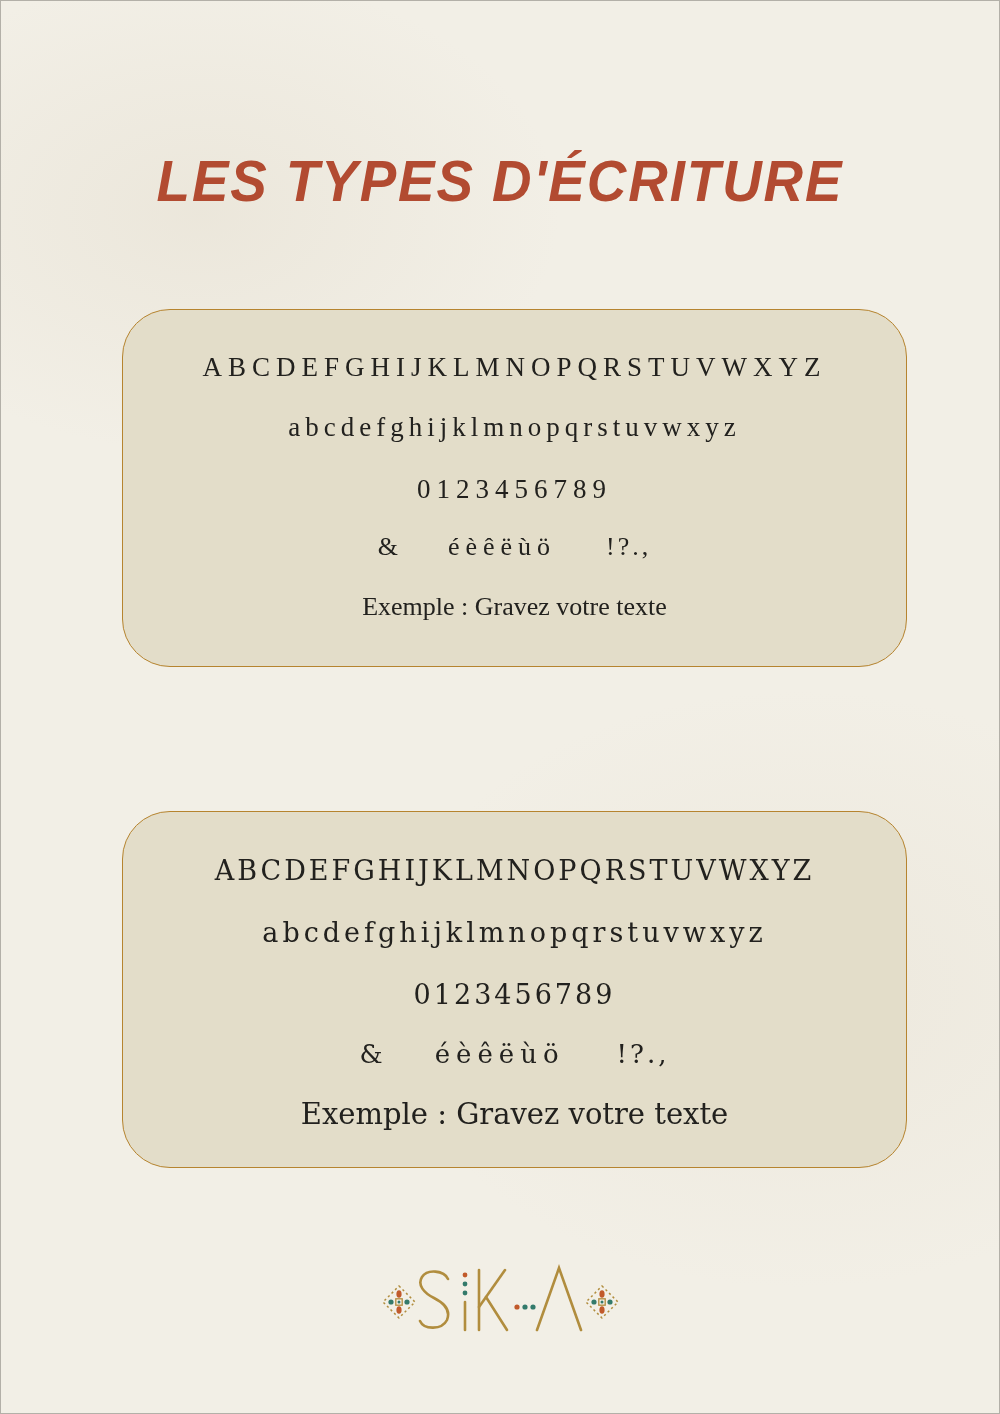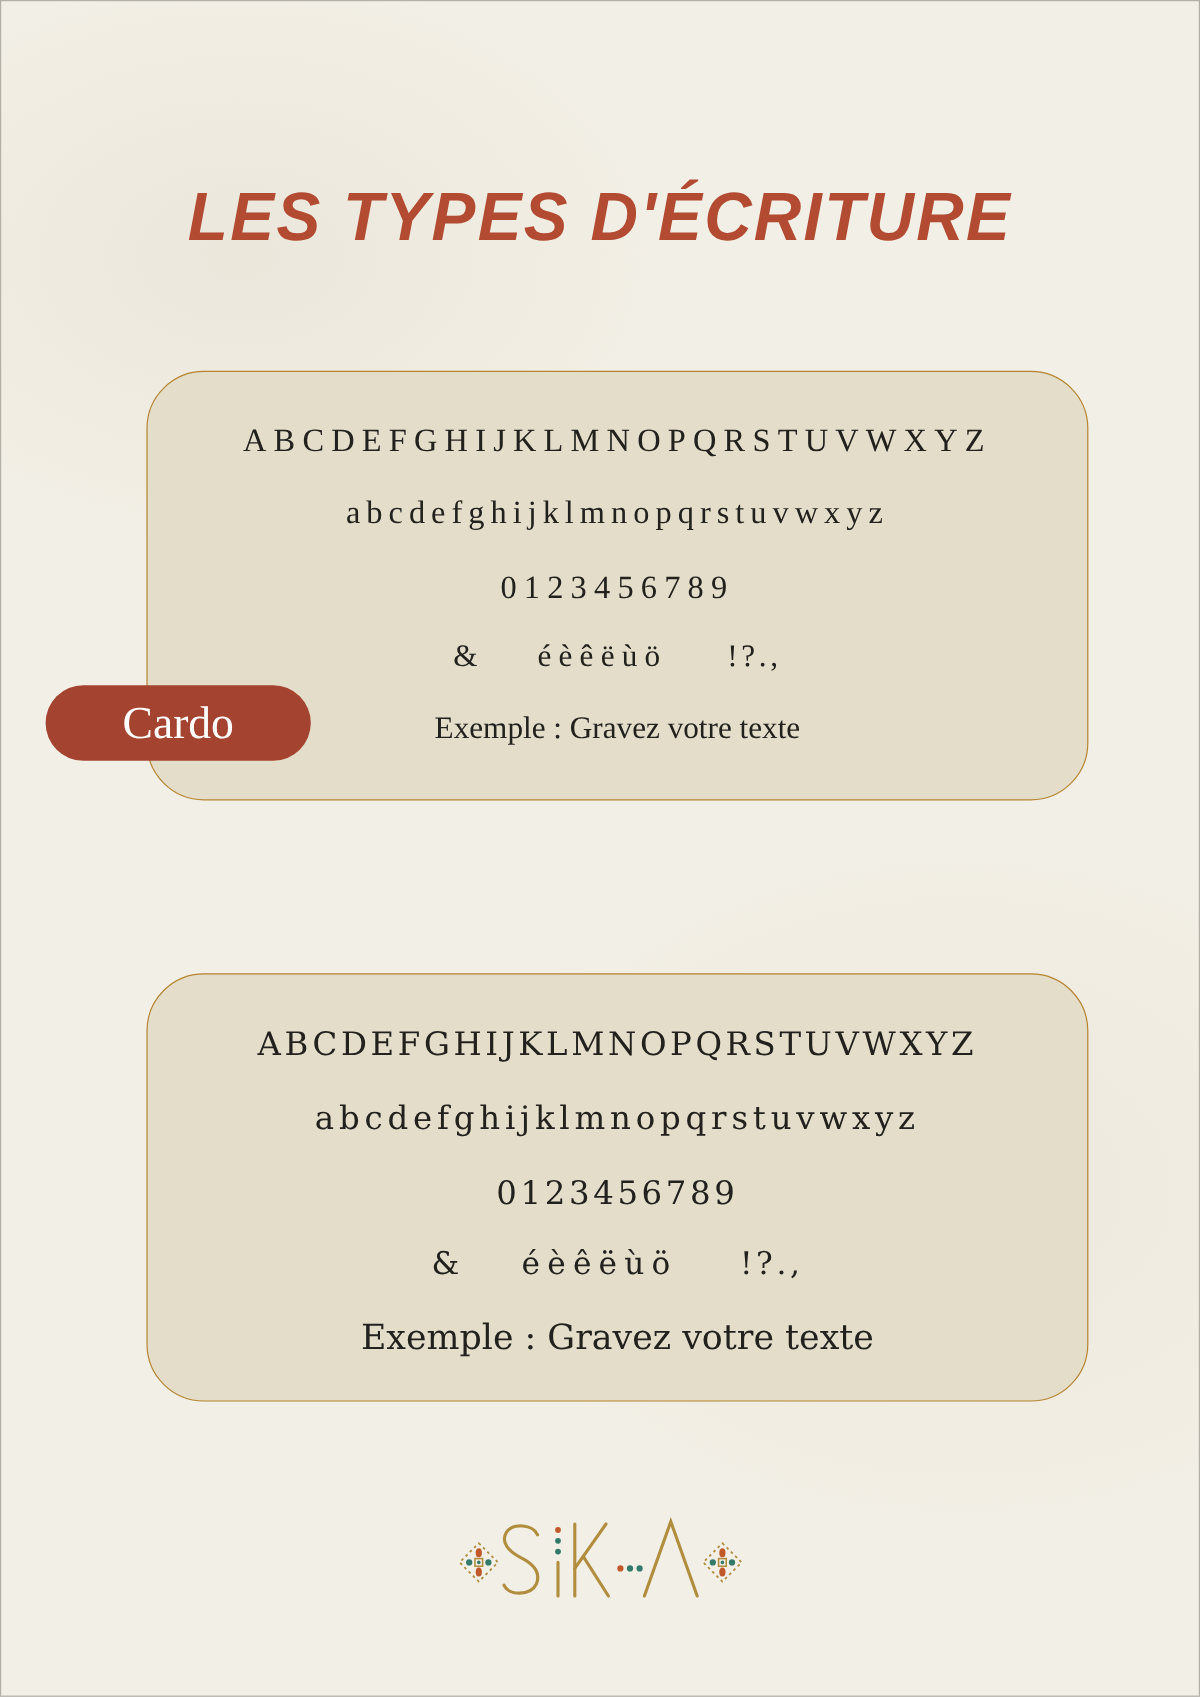--- a/index.html
+++ b/index.html
@@ -117,21 +117,20 @@
     <div class="row row-upper">ABCDEFGHIJKLMNOPQRSTUVWXYZ</div>
     <div class="row row-lower">abcdefghijklmnopqrstuvwxyz</div>
     <div class="row row-digits">0123456789</div>
     <div class="row row-specials">
       <span>&amp;</span>
       <span class="accents">éèêëùö</span>
       <span class="punct">!?.,</span>
     </div>
     <div class="row row-example">Exemple : Gravez votre texte</div>
   </section>
-  <div class="badge badge-cardo">Cardo</div>
 
   <section class="card card-noto">
     <div class="row row-upper">ABCDEFGHIJKLMNOPQRSTUVWXYZ</div>
     <div class="row row-lower">abcdefghijklmnopqrstuvwxyz</div>
     <div class="row row-digits">0123456789</div>
     <div class="row row-specials">
       <span>&amp;</span>
       <span class="accents">éèêëùö</span>
       <span class="punct">!?.,</span>
     </div>

